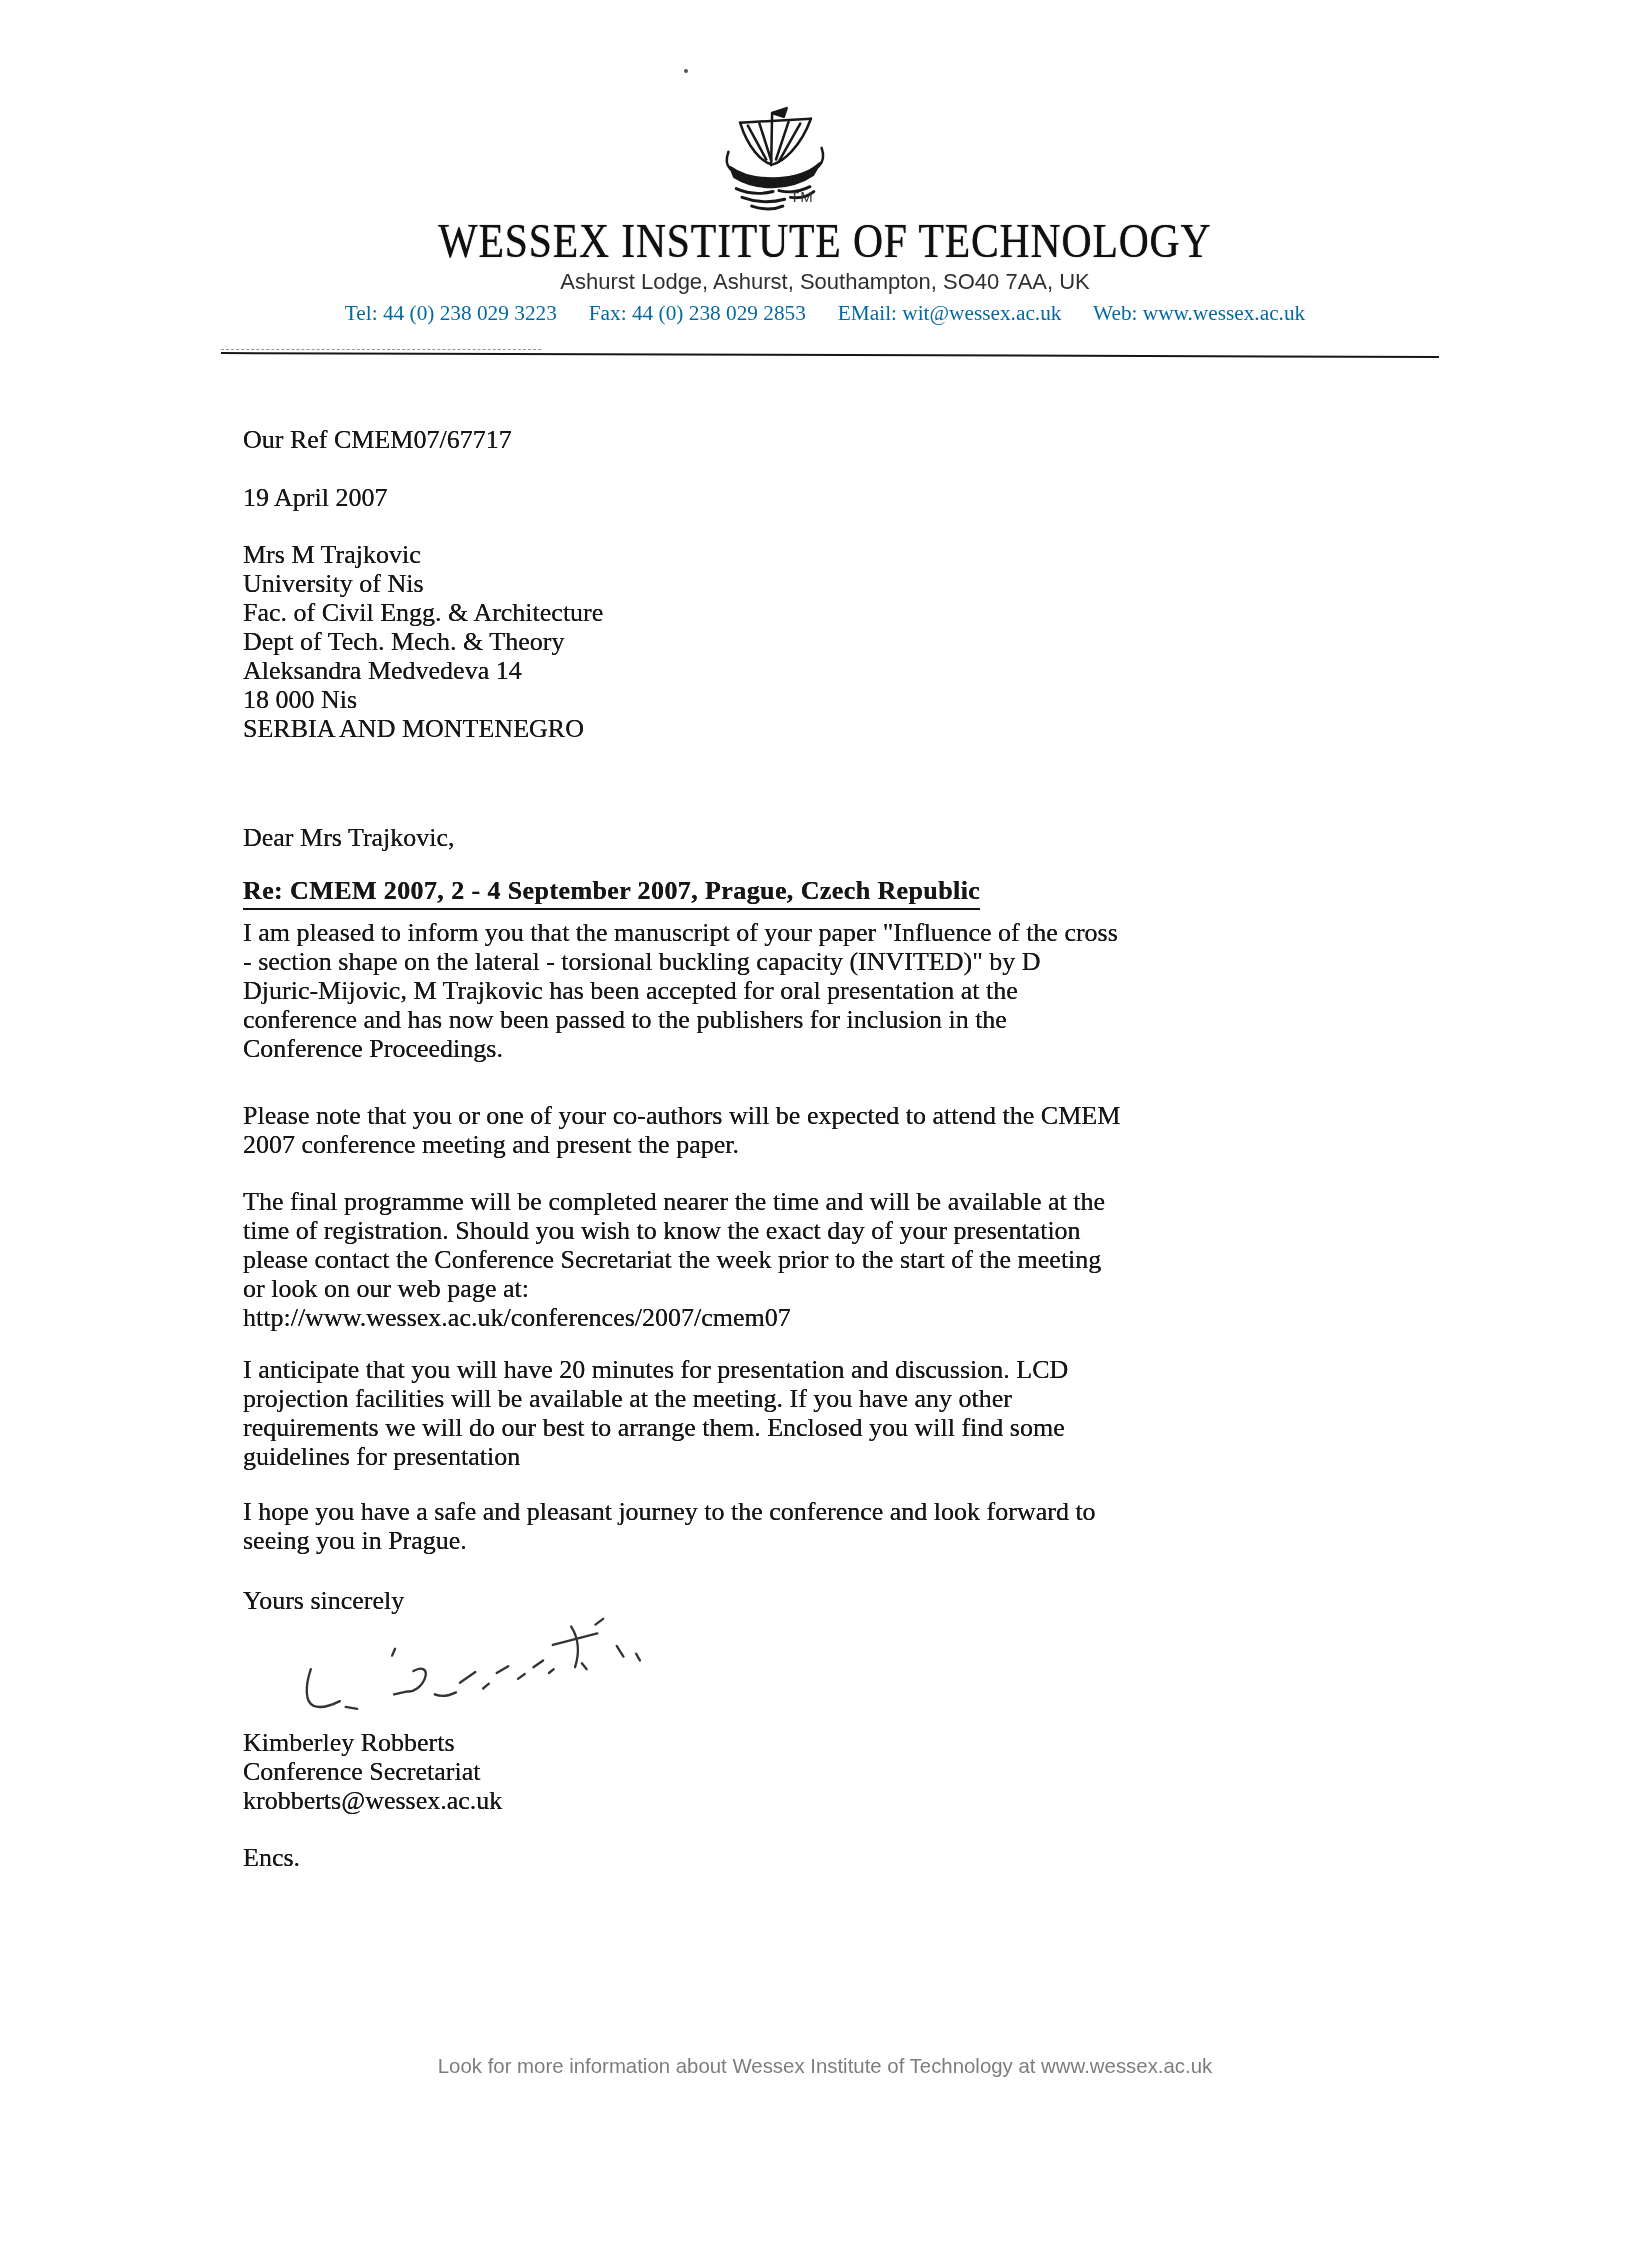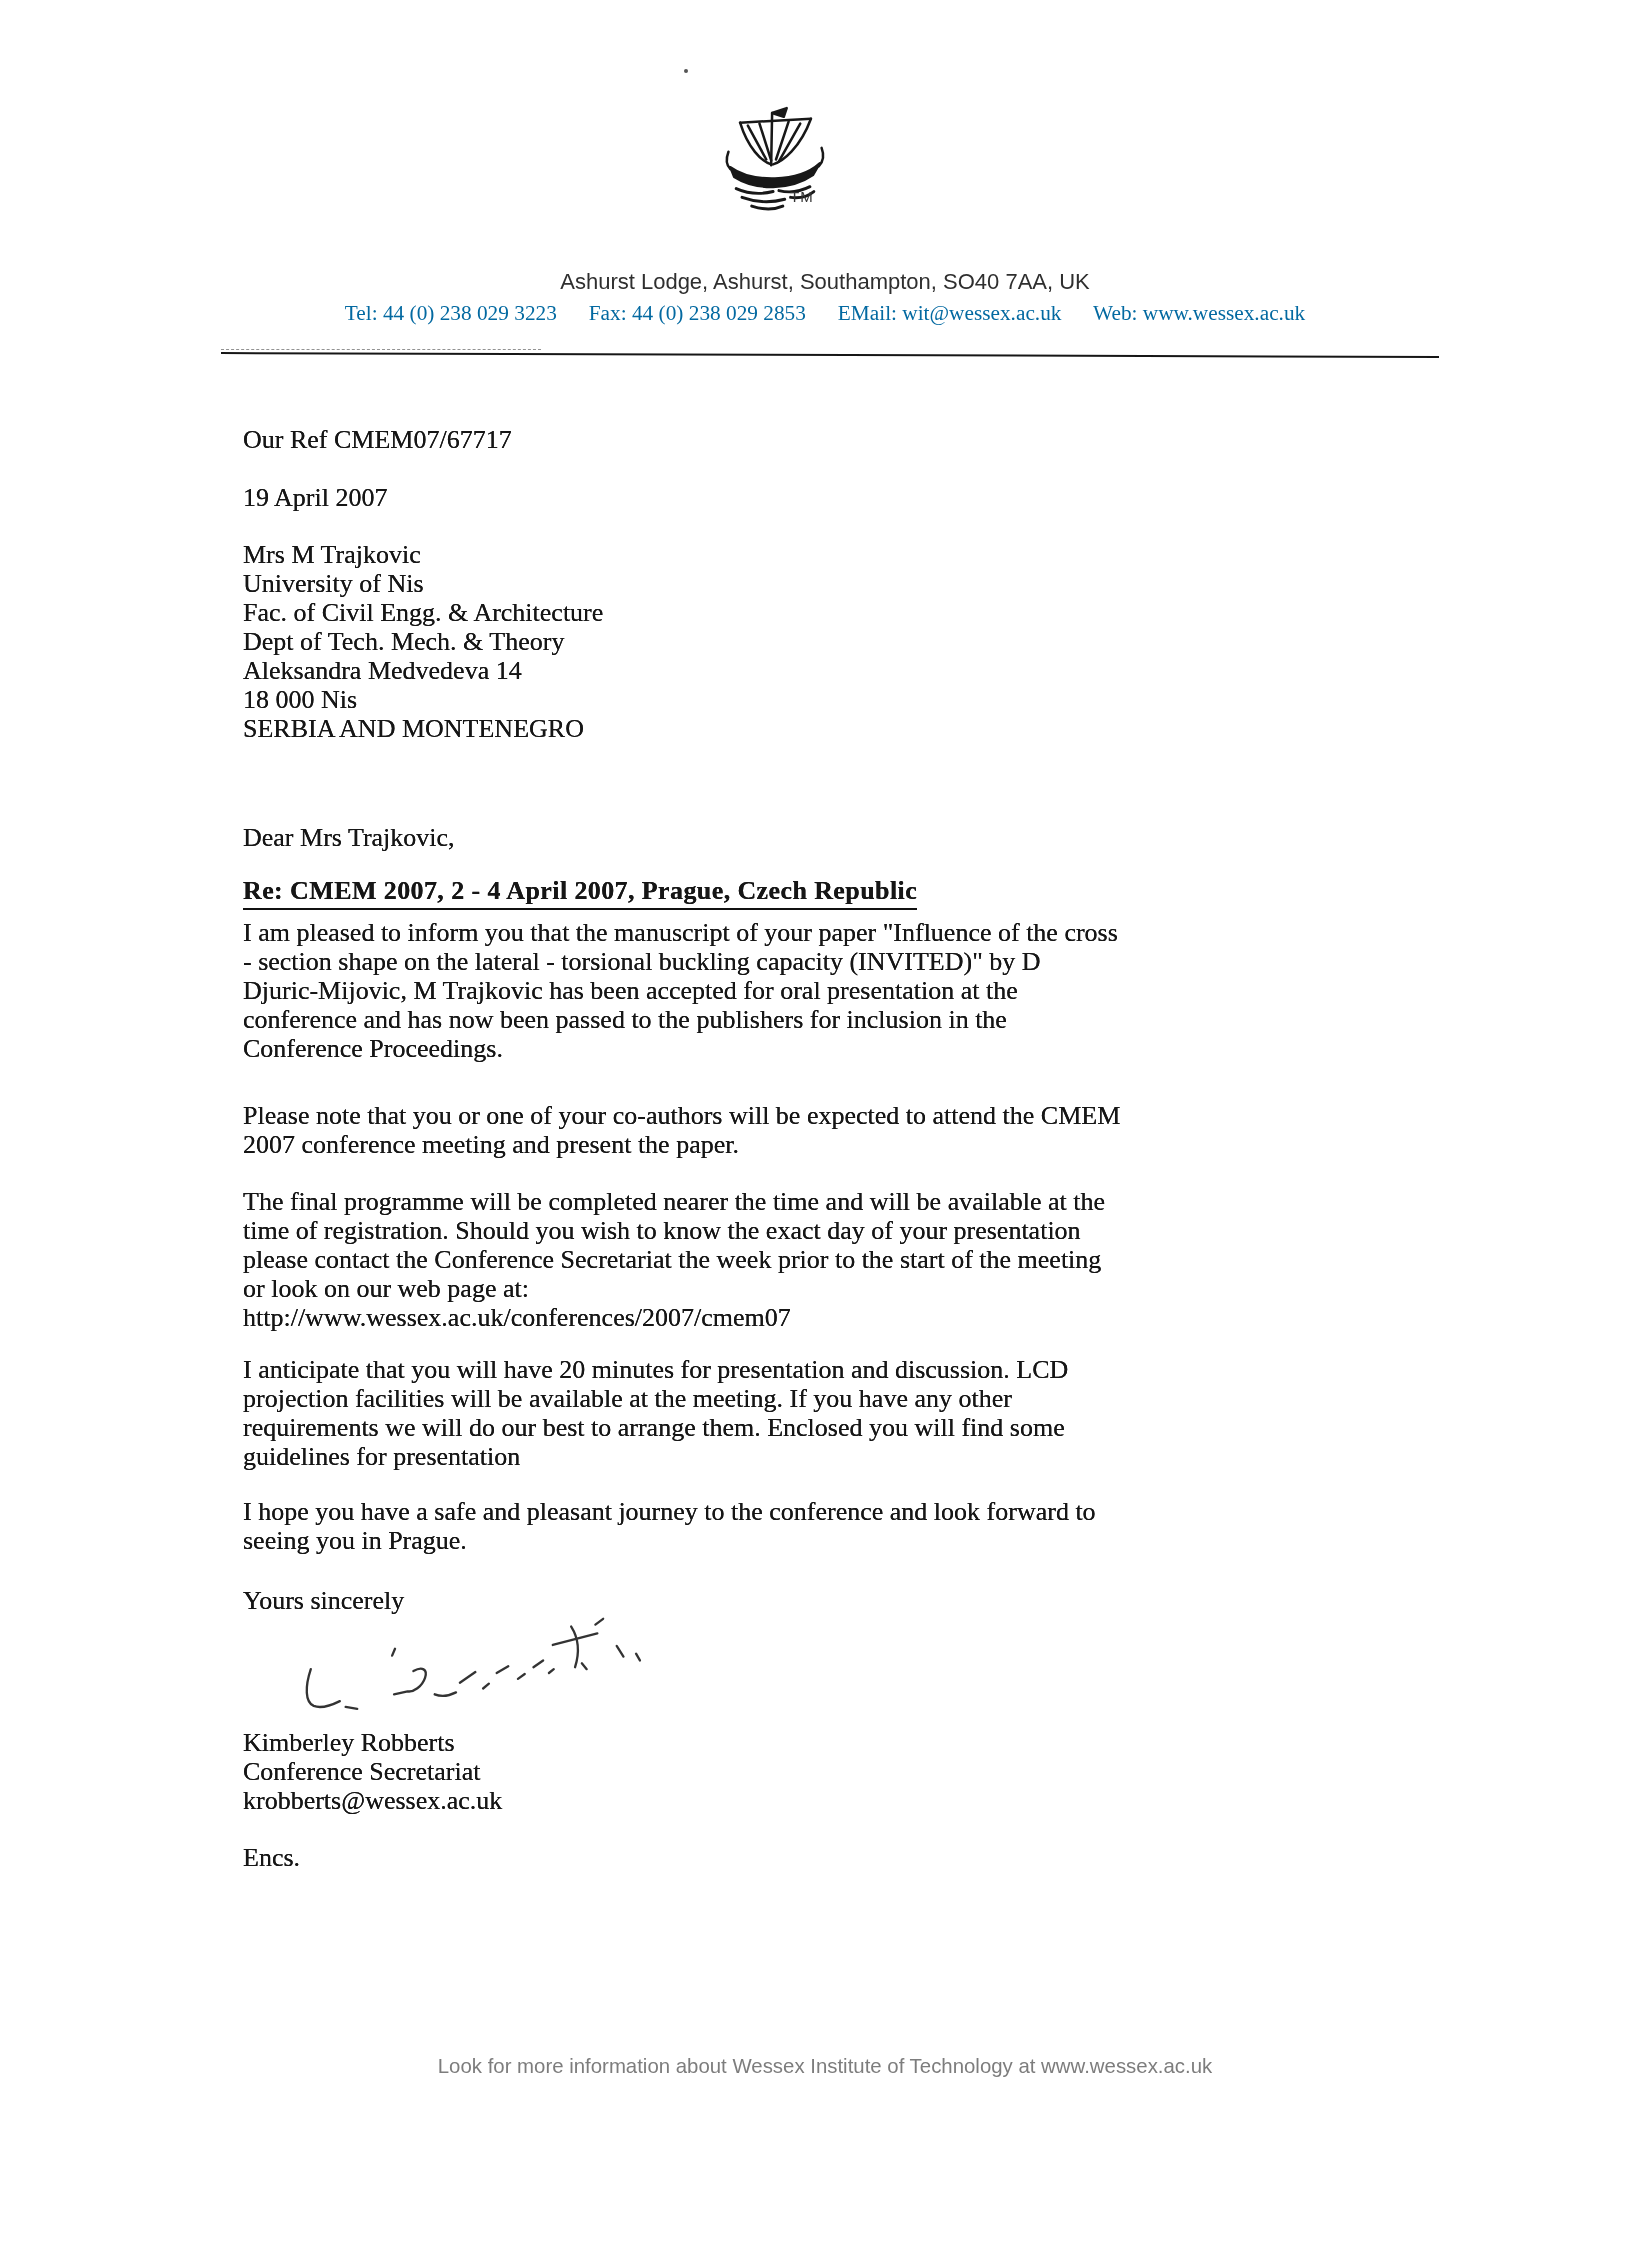--- a/index.html
+++ b/index.html
@@ -95,39 +95,42 @@
         <path d="M26,86 q18,8 38,3" stroke-width="3"></path>
         <path d="M70,88 q16,4 32,-4" stroke-width="3"></path>
         <path d="M32,95 q22,8 44,2" stroke-width="3"></path>
         <path d="M82,95 q14,2 24,-6" stroke-width="3"></path>
         <path d="M42,104 q18,6 32,0" stroke-width="3"></path>
       </g>
     </svg>
   </div>
   <span id="trademark" class="abs">TM</span>
 
+  <div id="institute-name" class="abs center-line">
+    <span>WESSEX INSTITUTE OF TECHNOLOGY</span>
+  </div>
 
   <div id="address-line" class="abs center-line">Ashurst Lodge, Ashurst, Southampton, SO40 7AA, UK</div>
   <div id="contact-line" class="abs center-line">Tel: 44 (0) 238 029 3223      Fax: 44 (0) 238 029 2853      EMail: wit@wessex.ac.uk      Web: www.wessex.ac.uk</div>
   <div id="rule-dashes" class="abs"></div>
   <div id="rule-main" class="abs"></div>
 
   <div id="ref-line" class="abs body-text">Our Ref CMEM07/67717</div>
   <div id="date-line" class="abs body-text">19 April 2007</div>
   <div id="recipient-address" class="abs body-text">Mrs M Trajkovic
 University of Nis
 Fac. of Civil Engg. &amp; Architecture
 Dept of Tech. Mech. &amp; Theory
 Aleksandra Medvedeva 14
 18 000 Nis
 SERBIA AND MONTENEGRO</div>
   <div id="salutation" class="abs body-text">Dear Mrs Trajkovic,</div>
 
   <div id="subject-line" class="abs body-text">
-    <span>Re: CMEM 2007, 2 - 4 April 2007, Prague, Czech Republic</span>
+    <span>Re: CMEM 2007, 2 - 4 September 2007, Prague, Czech Republic</span>
   </div>
 
   <div id="paragraph-1" class="abs body-text">I am pleased to inform you that the manuscript of your paper "Influence of the cross
 - section shape on the lateral - torsional buckling capacity (INVITED)" by D
 Djuric-Mijovic, M Trajkovic has been accepted for oral presentation at the
 conference and has now been passed to the publishers for inclusion in the
 Conference Proceedings.</div>
   <div id="paragraph-2" class="abs body-text">Please note that you or one of your co-authors will be expected to attend the CMEM
 2007 conference meeting and present the paper.</div>
   <div id="paragraph-3" class="abs body-text">The final programme will be completed nearer the time and will be available at the

